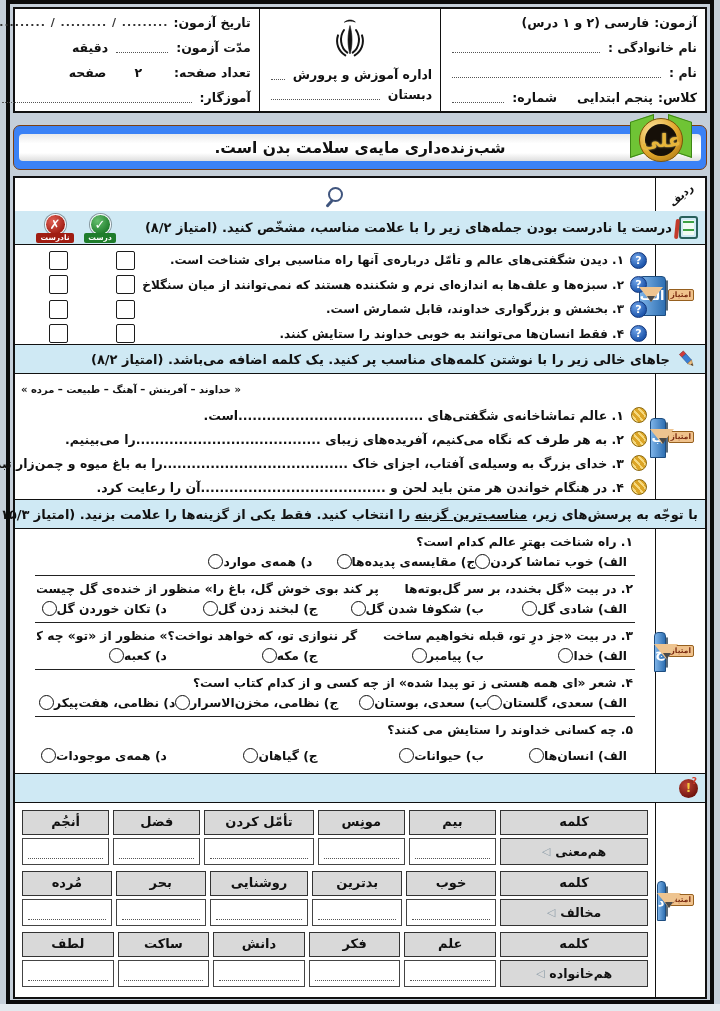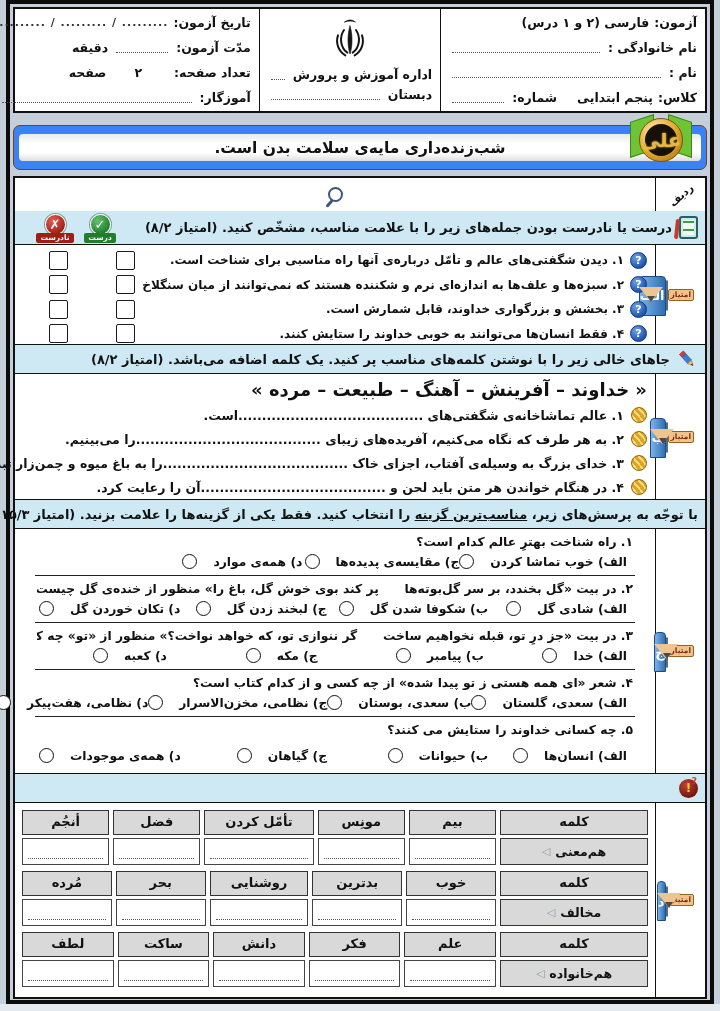--- a/index.html
+++ b/index.html
@@ -110,28 +110,28 @@
   .bgreen { background: radial-gradient(circle at 35% 30%, #66c06f, #1f7d2c 75%); }
   .bred   { background: radial-gradient(circle at 35% 30%, #e06055, #a01d12 75%); }
   .blabel { margin-top: -2px; font-size: 7.5px; color: #fff; padding: 0 4px 1px; border-radius: 2px; line-height: 9px; }
   .lgreen { background: #1f7d2c; } .lred { background: #a01d12; }
   
   .tf { display: flex; align-items: center; height: 24.5px; gap: 6px; padding-left: 28px; white-space: nowrap; }
   .tf-text { flex: 1; font-size: 12px; overflow: hidden; }
   .cb { width: 19px; height: 19px; border: 1.7px solid #1c1c1c; border-radius: 2px; background: #fff; flex: none; }
   .cb-a { margin-left: 42px; }
   
-  .bank { text-align: right; font-size: 18px; height: 26px; line-height: 26px; white-space: nowrap; }
+  .bank { text-align: left; font-size: 10px; height: 26px; line-height: 26px; white-space: nowrap; }
   .fill { display: flex; align-items: center; height: 24px; gap: 7px; font-size: 12.5px; white-space: nowrap; }
   
   .mcq { border-bottom: 1.3px solid #222; padding: 3px 2px 4px; }
   .mcq:last-child { border-bottom: none; }
   .mcq-q { font-size: 12.3px; height: 20px; line-height: 20px; white-space: nowrap; overflow: hidden; }
   .opts { display: grid; grid-template-columns: 1.12fr 1.3fr 1.18fr 1fr; padding: 2px 6px 2px 2px; }
-  .opt { display: flex; align-items: center; gap: 16px; font-size: 12.3px; white-space: nowrap; }
+  .opt { display: flex; align-items: center; gap: 0; font-size: 12.3px; white-space: nowrap; }
   .radio { width: 15px; height: 15px; border: 1.7px solid #111; border-radius: 50%; background: #fff; flex: none; }
   .mcq5 .opts { padding-top: 8px; padding-bottom: 6px; }
   
   .pw { width: 27px; display: flex; flex-direction: row; align-items: center; }
   .pw-label { background: #f0c28c; border: 1px solid #96601f; color: #7c2d12; font-size: 7.5px; padding: 0 2px 1px; border-radius: 2px; line-height: 9px; }
   .pw-box { width: 23px; height: 31px; background: #fff; border: 1.3px solid #5a6b7a; border-radius: 2px; margin-top: 2px; }
   .pw-body { width: 44px; height: 40px; margin-top: 2px; border-radius: 4px 4px 0 0;
     background: linear-gradient(90deg, #7db3e8, #2e6fb2); border: 1.3px solid #1d4d80;
     color: #fff; font-size: 13px; display: flex; align-items: center; justify-content: center; }
   .pw-tip { position: relative; width: 25px; height: 15px; }

